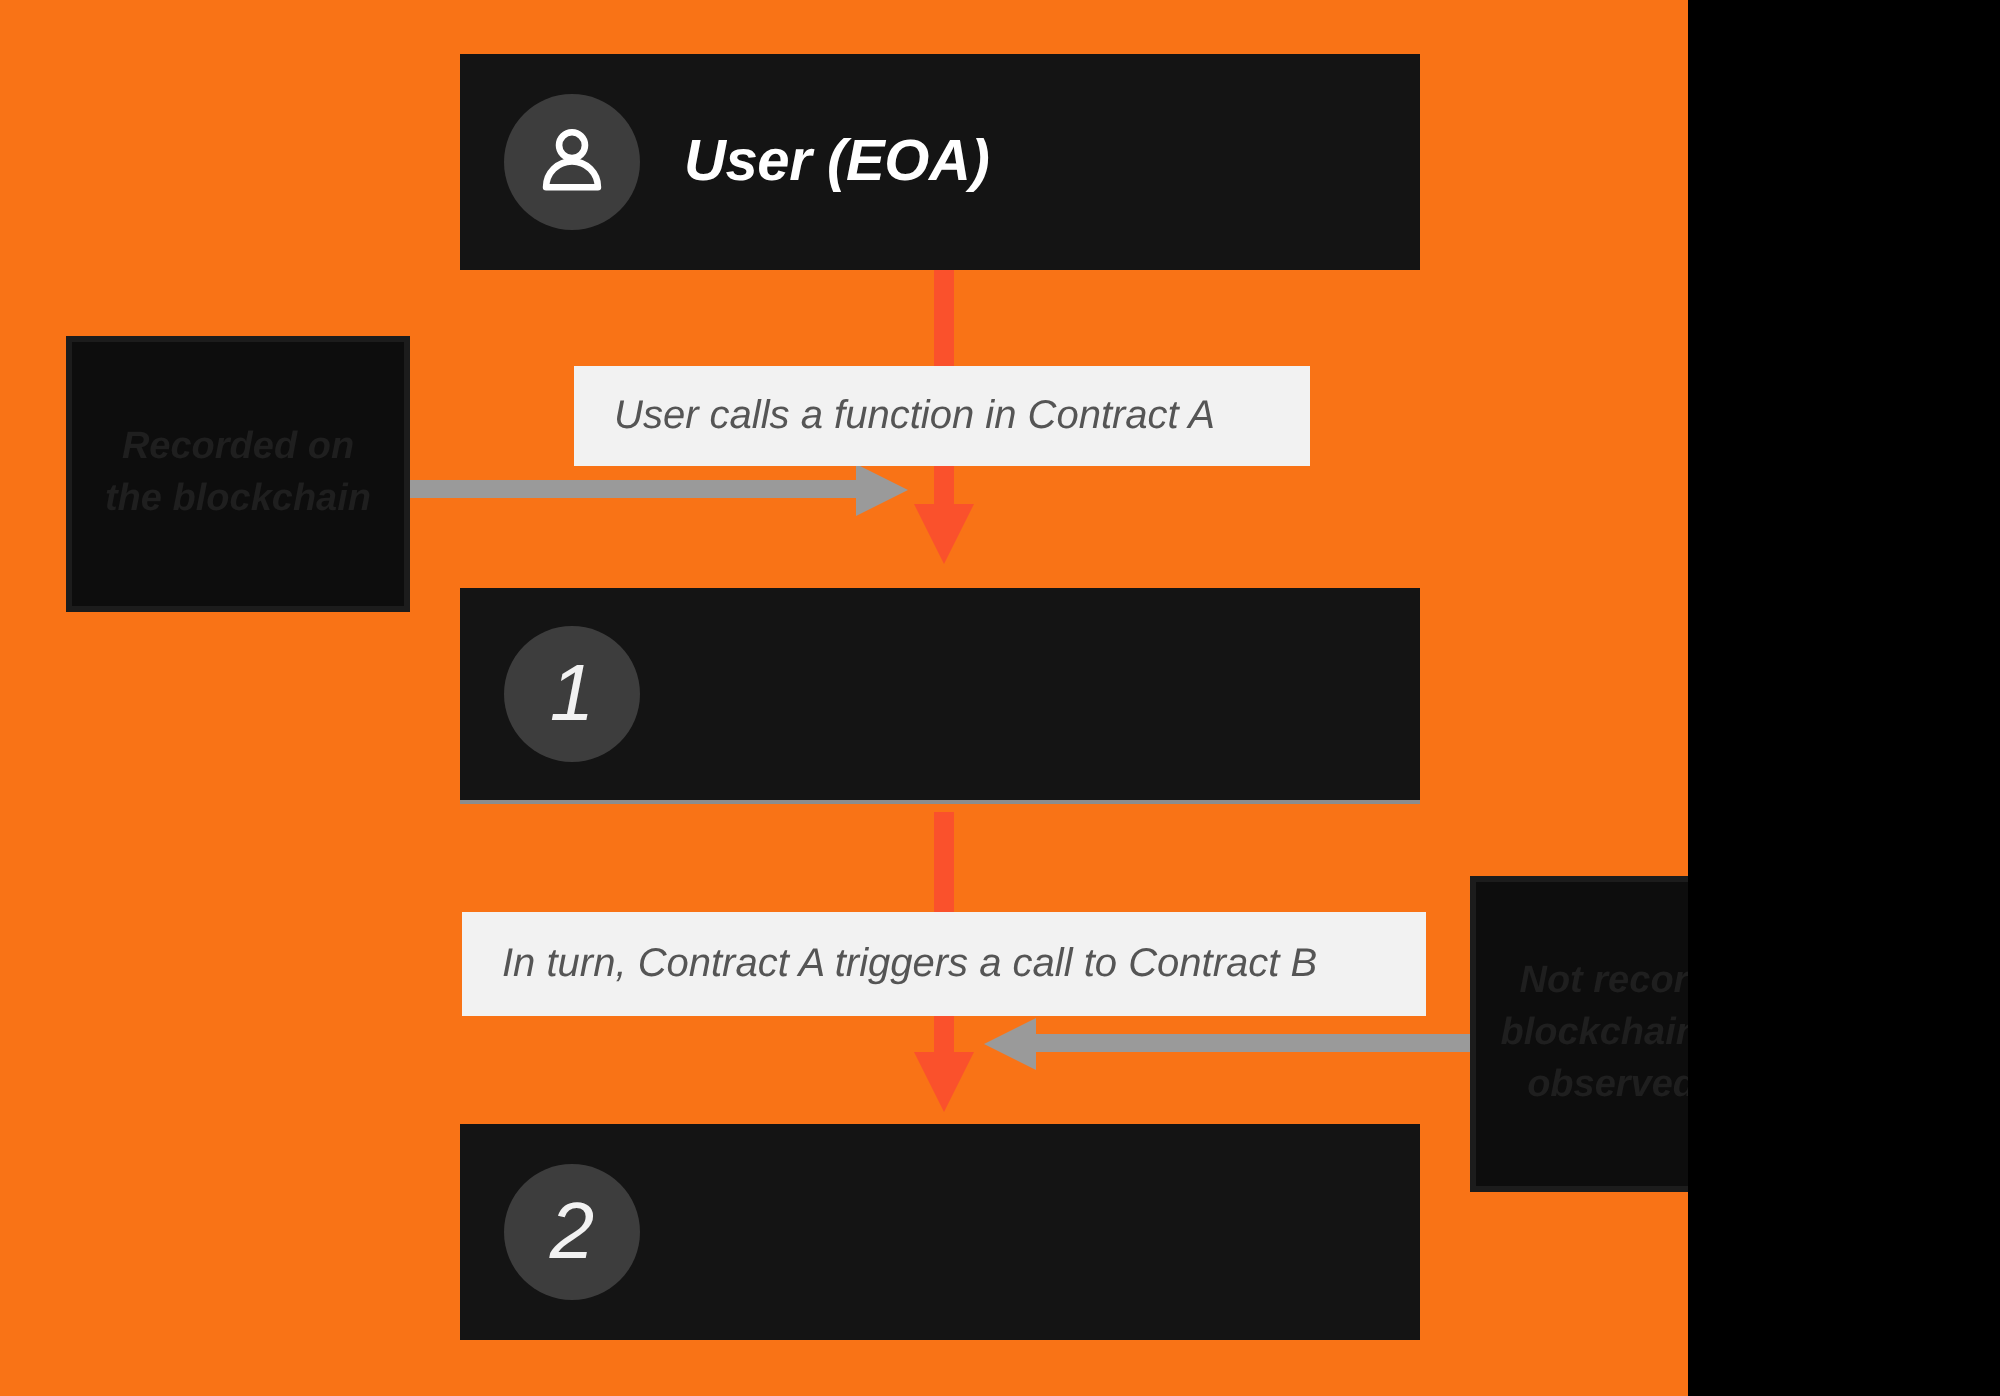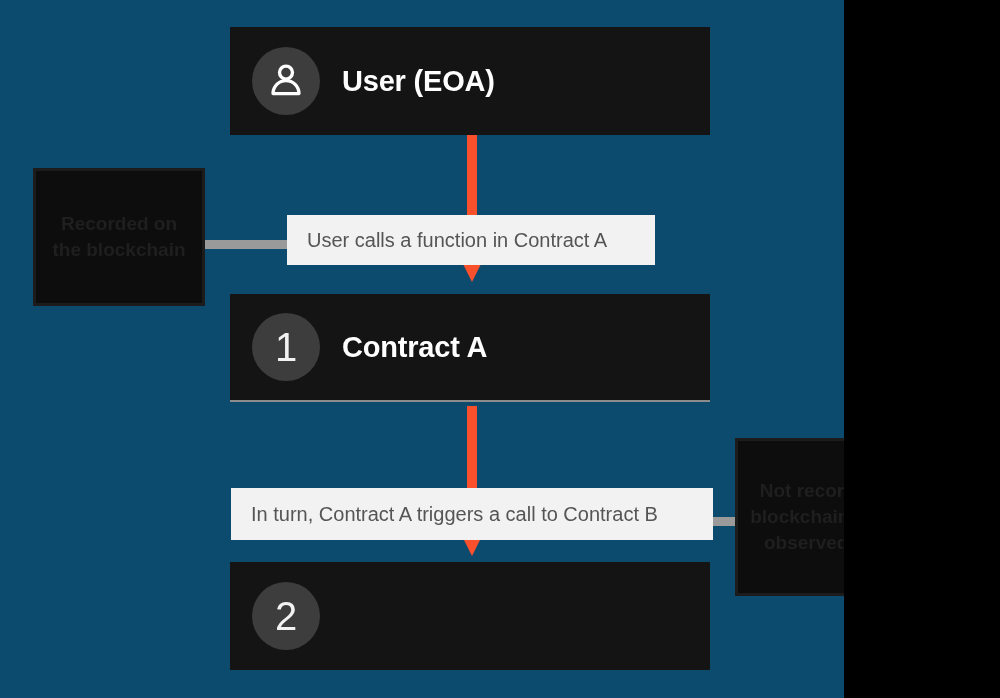--- a/index.html
+++ b/index.html
@@ -9,22 +9,23 @@
     background: #000000;
   }
   body {
     font-family: "Liberation Sans", sans-serif;
     -webkit-font-smoothing: antialiased;
   }
   #stage {
     position: relative;
     width: 844px;
     height: 698px;
-    background: #0c4a6e;
+    background: #f97316;
     overflow: hidden;
+    font-style: italic;
   }
 
   
   .node {
     position: absolute;
     background: #141414;
     display: flex;
     align-items: center;
     box-sizing: border-box;
     padding-left: 22px;
@@ -66,21 +67,20 @@
     position: absolute;
     background: #f2f2f2;
     color: #555555;
     font-size: 20px;
     display: flex;
     align-items: center;
     box-sizing: border-box;
     padding: 0 20px;
     z-index: 4;
     white-space: nowrap;
-    margin-top: 32px;
   }
 
   
   .callout {
     position: absolute;
     background: #0d0d0d;
     border: 3px solid #1c1c1c;
     color: #1f1f1f;
     font-size: 19px;
     font-weight: bold;
@@ -142,21 +142,20 @@
         <path d="M4.6 19.2a7.4 7.4 0 0 1 14.8 0z" fill="none" stroke="#ffffff" stroke-width="1.9" stroke-linejoin="round"></path>
       </svg>
     </div>
     <div class="node-label">User (EOA)</div>
   </div>
 
   <div class="node with-rule" style="left:230px; top:294px; width:480px; height:108px;">
     <div class="node-badge">
       <span class="num">1</span>
     </div>
-    <div class="node-label">Contract A</div>
   </div>
 
   <div class="node" style="left:230px; top:562px; width:480px; height:108px;">
     <div class="node-badge">
       <span class="num">2</span>
     </div>
   </div>
 
   <div class="chip" style="left:287px; top:183px; width:368px; height:50px;">
     <span>User calls a function in Contract A</span>

